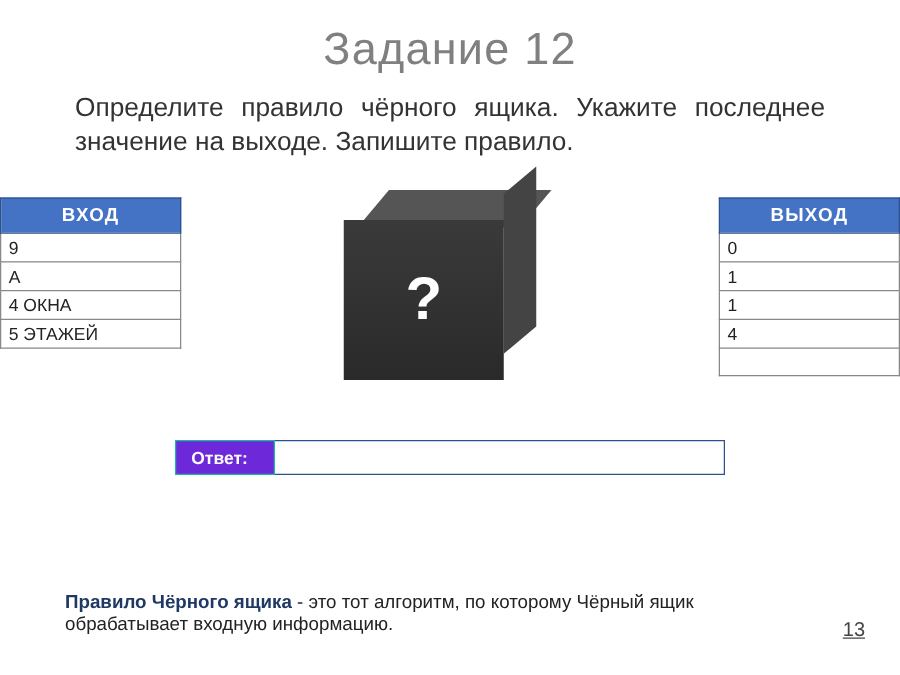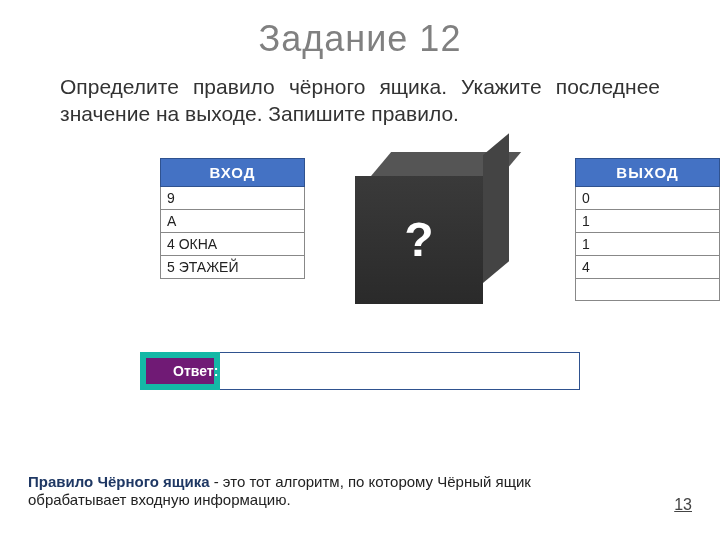--- a/index.html
+++ b/index.html
@@ -23,21 +23,21 @@
   .prompt {
     font-size: 21px;
     color: #333;
     margin: 14px 60px 0 60px;
     text-align: justify;
     line-height: 1.28;
   }
   .content {
     display: flex;
     align-items: flex-start;
-    justify-content: flex-end;
+    justify-content: space-between;
     margin-top: 30px;
     gap: 50px;
   }
   .io-table {
     border-collapse: collapse;
     width: 145px;
   }
   .io-table th {
     background: #4472c4;
     color: #fff;
@@ -88,37 +88,37 @@
     background: #444;
     transform: skewY(-40deg);
     transform-origin: top left;
   }
   .answer-row {
     display: flex;
     margin: 40px auto 0 auto;
     width: 440px;
   }
   .answer-label {
-    background: #701a75;
+    background: #6d28d9;
     color: #fff;
     font-size: 14px;
     font-weight: bold;
-    padding: 5px 27px;
-    border: 6px solid #14b8a6;
+    padding: 5px 12px;
+    border: 1px solid #14b8a6;
     width: 80px;
   }
   .answer-box {
     flex: 1;
     border: 1px solid #2f528f;
     border-left: none;
     background: #fff;
   }
   .footnote {
     position: absolute;
-    left: 28px;
+    left: 52px;
     bottom: 30px;
     font-size: 15px;
     width: 510px;
     line-height: 1.25;
     color: #222;
   }
   .footnote-strong {
     color: #1f3864;
     font-weight: bold;
   }

